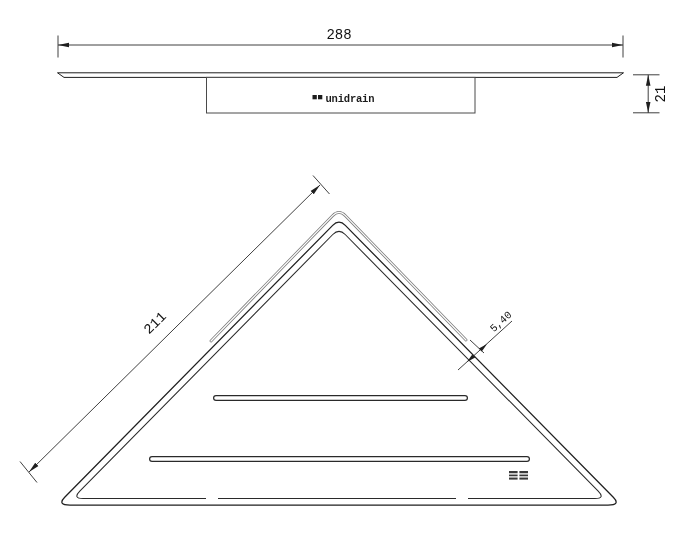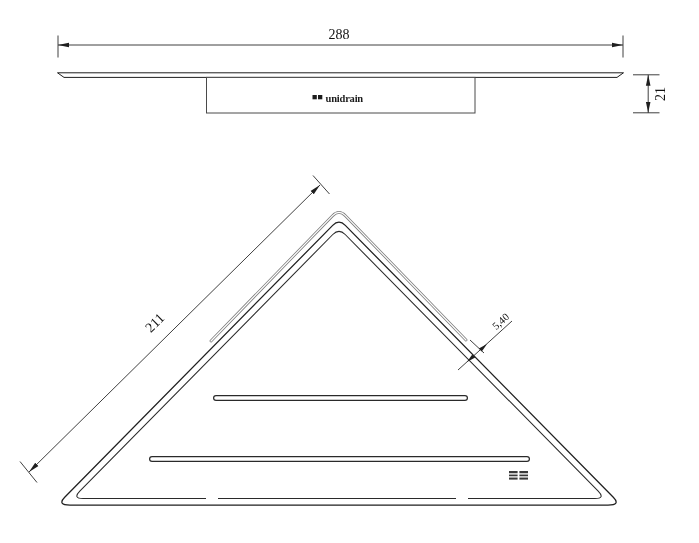--- a/index.html
+++ b/index.html
@@ -2,21 +2,21 @@
 <html><head>
 <meta charset="utf-8">
 <style>
   html, body { margin: 0; padding: 0; background: #ffffff; }
   .canvas {
     position: relative;
     width: 699px;
     height: 543px;
     background: #ffffff;
     overflow: hidden;
-    font-family: Liberation Serif, serif;
+    font-family: Liberation Mono, monospace;
   }
   svg { display: block; }
   .thin   { stroke: #2a2a2a; stroke-width: 0.9; fill: none; }
   .edge   { stroke: #1f1f1f; stroke-width: 1.25; fill: none; }
   .edge2  { stroke: #2a2a2a; stroke-width: 1.05; fill: none; }
   .slotGray  { stroke: #7d7d7d; stroke-width: 2.8; fill: none; stroke-linecap: round; }
   .slotWhite { stroke: #ffffff; stroke-width: 1.2; fill: none; stroke-linecap: round; }
   .hslotOut  { stroke: #2a2a2a; stroke-width: 6;   fill: none; stroke-linecap: round; }
   .hslotIn   { stroke: #ffffff; stroke-width: 3.6; fill: none; stroke-linecap: round; }
   .dimtext { font-size: 14px; fill: #111111; }

